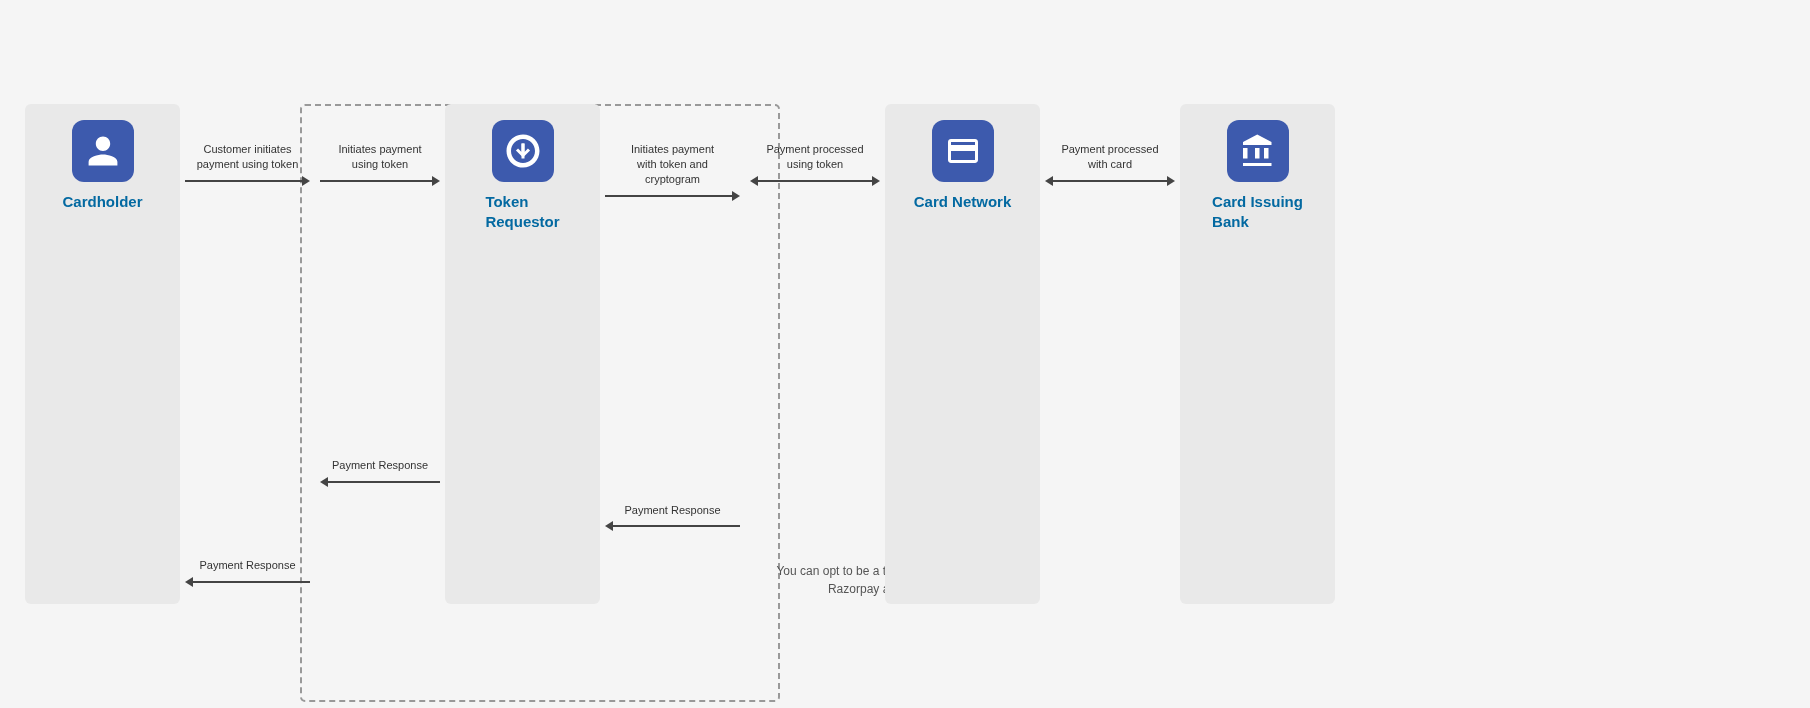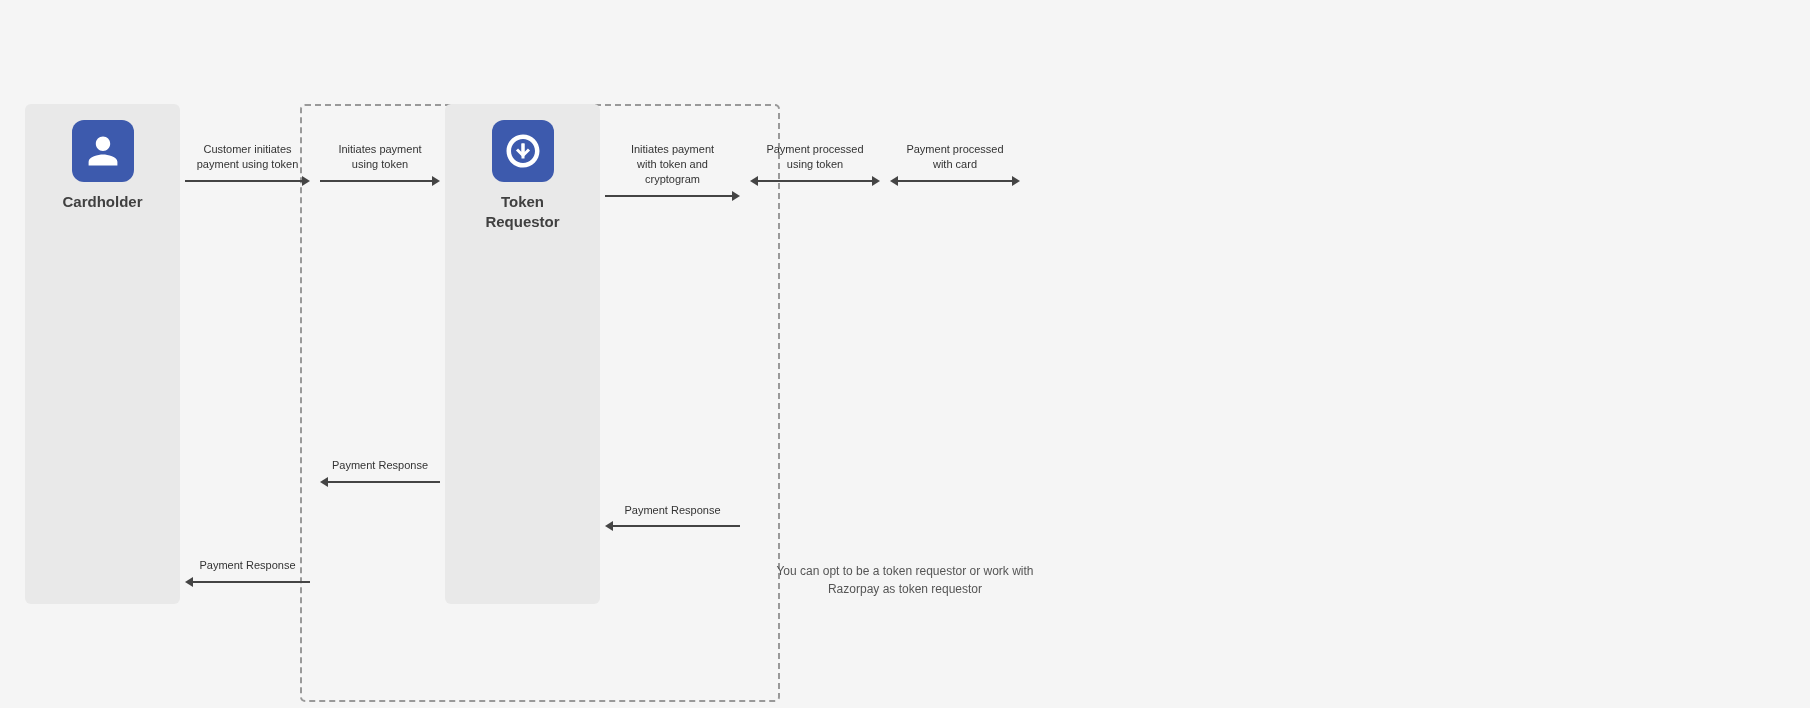--- a/index.html
+++ b/index.html
@@ -50,22 +50,21 @@
 
     .actor-icon svg {
       width: 36px;
       height: 36px;
       fill: white;
     }
 
     .actor-name {
       font-size: 15px;
       font-weight: 700;
-      color: #404040;
-      text-align: center;
+      color: #0369a1;
       line-height: 1.3;
     }
 
     .between {
       display: flex;
       flex-direction: column;
       align-items: center;
       justify-content: flex-start;
       flex-shrink: 0;
       padding-top: 38px;
@@ -217,27 +216,43 @@
       <div class="arr-text" style="white-space:pre-line;">Payment processed
 using token</div>
       <div class="arr-line-wrap" style="width:130px;">
         <div class="a-left"></div>
         <div class="a-line"></div>
         <div class="a-right"></div>
       </div>
     </div>
   </div>
 
+  <div class="actor">
+    <div class="actor-icon">
+      <svg viewBox="0 0 24 24" xmlns="http://www.w3.org/2000/svg">
+        <path d="M20 4H4c-1.11 0-2 .89-2 2v12c0 1.11.89 2 2 2h16c1.11 0 2-.89 2-2V6c0-1.11-.89-2-2-2zm0 14H4v-6h16v6zm0-10H4V6h16v2z"></path>
+      </svg>
+    </div>
+    <span class="actor-name">Card Network</span>
+  </div>
 
   <div class="between between-std" style="width:140px;">
     <div class="arr">
       <div class="arr-text" style="white-space:pre-line;">Payment processed
 with card</div>
       <div class="arr-line-wrap" style="width:130px;">
         <div class="a-left"></div>
         <div class="a-line"></div>
         <div class="a-right"></div>
       </div>
     </div>
   </div>
 
+  <div class="actor">
+    <div class="actor-icon">
+      <svg viewBox="0 0 24 24" xmlns="http://www.w3.org/2000/svg">
+        <path d="M11.5 1L2 6v2h19V6m-5 4v7h3V10M2 20v2h19v-2m-8-3V10h-3v7m-5 0V10H2l-.01 7z"></path>
+      </svg>
+    </div>
+    <span class="actor-name">Card Issuing<br>Bank</span>
+  </div>
 
 </div>
 
 </body></html>

